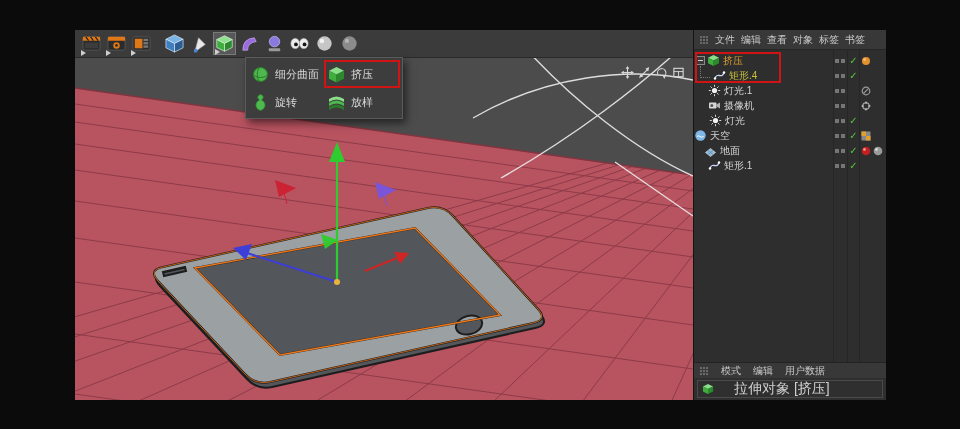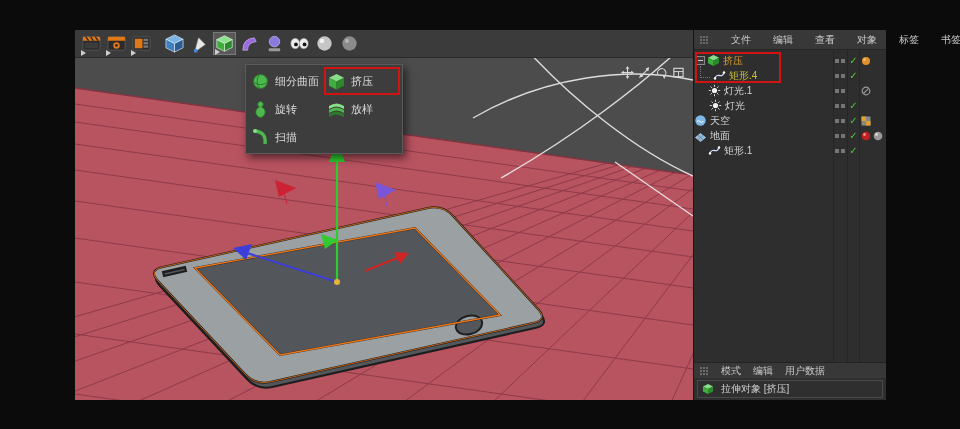--- a/index.html
+++ b/index.html
@@ -17,29 +17,29 @@
   .tb-sep { width:6px; height:23px; flex:0 0 auto; }
   .submarker { position:absolute; left:1px; bottom:-1px; width:0; height:0; border-top:3px solid transparent; border-bottom:3px solid transparent; border-left:5px solid #cfcfcf; }
 
   .viewport { flex:1; position:relative; background:#4c4c4c; overflow:hidden; }
   svg.scene { position:absolute; left:0; top:0; width:618px; height:342px; }
   .vp-controls { position:absolute; top:8px; right:8px; display:flex; gap:4px; }
   .vpc { width:13px; height:13px; display:inline-block; cursor:pointer; }
   .vpc svg { width:100%; height:100%; display:block; }
 
   
-  .gen-menu { position:absolute; left:170px; top:34px; width:158px; background:#3d3d3d; border:1px solid #5b5b5b; box-shadow:3px 4px 8px rgba(0,0,0,.55); display:grid; grid-template-columns:1fr 1fr; padding:2px; z-index:10; }
+  .gen-menu { position:absolute; left:170px; top:27px; width:158px; background:#3d3d3d; border:1px solid #5b5b5b; box-shadow:3px 4px 8px rgba(0,0,0,.55); display:grid; grid-template-columns:1fr 1fr; padding:2px; z-index:10; }
   .menu-item { display:flex; align-items:center; gap:5px; height:28px; padding:0 3px; color:#d9d9d9; font-size:11px; cursor:pointer; }
   .menu-item .mi-icon { width:19px; height:19px; flex:0 0 auto; }
   .menu-item .mi-icon svg { width:100%; height:100%; display:block; }
   .menu-item.hl { outline:2px solid #d01414; outline-offset:-2px; }
 
   
   .right-col { width:193px; display:flex; flex-direction:column; background:#2e2e2e; border-left:1px solid #141414; }
-  .om-menu { height:20px; background:#383838; display:flex; align-items:center; gap:22px; padding:0 5px; font-size:10px; color:#c9c9c9; border-bottom:1px solid #262626; }
+  .om-menu { height:20px; background:#383838; display:flex; align-items:center; gap:6px; padding:0 5px; font-size:10px; color:#c9c9c9; border-bottom:1px solid #262626; }
   .om-menu .m-label { cursor:pointer; white-space:nowrap; }
   .grip { width:10px; height:10px; flex:0 0 auto; }
   .grip svg { width:100%; height:100%; display:block; }
 
   .om-body { flex:1; position:relative; background:#2e2e2e; padding-top:3px; }
   .om-line { position:absolute; top:0; bottom:0; width:1px; background:#262626; z-index:1; }
   .om-row { height:15px; display:flex; align-items:center; position:relative; font-size:10px; color:#d6d6d6; z-index:2; cursor:pointer; }
   .om-row .obj-icon { width:13px; height:13px; margin-right:3px; flex:0 0 auto; }
   .om-row .obj-icon svg { width:100%; height:100%; display:block; }
   .om-row .obj-label { white-space:nowrap; }
@@ -51,21 +51,21 @@
   .col-dots { position:absolute; left:141px; display:flex; gap:2px; }
   .col-dots i { width:4px; height:4px; background:#757575; display:block; }
   .col-check { position:absolute; left:154px; width:11px; text-align:center; color:#52c838; font-size:10px; font-weight:bold; line-height:15px; }
   .col-tags { position:absolute; left:167px; display:flex; gap:2px; align-items:center; }
   .col-tags svg { width:10px; height:10px; display:block; }
   .om-redbox { position:absolute; left:1px; top:2px; width:86px; height:31px; border:2px solid #d01414; z-index:5; pointer-events:none; }
 
   .mode-bar { height:16px; background:#383838; display:flex; align-items:center; gap:12px; padding:0 5px; font-size:10px; color:#c9c9c9; border-top:1px solid #232323; }
   .mode-bar .m-label { cursor:pointer; white-space:nowrap; }
   .status-bar { height:22px; background:#2f2f2f; padding:2px 3px; }
-  .status-inner { height:100%; border:1px solid #4a4a4a; display:flex; align-items:center; gap:7px; padding:0 4px; font-size:10px; color:#cfcfcf; }
+  .status-inner { height:100%; border:1px solid #4a4a4a; display:flex; align-items:center; gap:20px; padding:0 4px; font-size:14px; color:#cfcfcf; }
   .status-inner .obj-icon { width:12px; height:12px; }
   .status-inner .obj-icon svg { width:100%; height:100%; display:block; }
 </style>
 </head>
 <body>
 
 <div class="app">
 
   <div class="left-col">
 
@@ -289,29 +289,20 @@
       <div class="menu-item">
         <span class="mi-icon">
           <svg viewBox="0 0 19 19">
               <path d="M2 6 Q9.5 1 17 6 L17 9 Q9.5 4 2 9 Z" fill="#8ade8a"></path>
               <path d="M2 10 Q9.5 5 17 10 L17 13 Q9.5 8 2 13 Z" fill="#4db84d"></path>
               <path d="M2 14 Q9.5 9 17 14 L17 17 Q9.5 12 2 17 Z" fill="#2d7a2d"></path>
             </svg>
         </span>
         <span>放样</span>
       </div>
-      <div class="menu-item">
-        <span class="mi-icon">
-          <svg viewBox="0 0 19 19">
-              <path d="M 4,3 C 12,4 15,8 14,16" fill="none" stroke="#4db84d" stroke-width="3.4"></path>
-              <circle cx="4" cy="3" r="2" fill="#8ade8a"></circle>
-            </svg>
-        </span>
-        <span>扫描</span>
-      </div>
     </div>
   </div>
 
   <div class="right-col">
     <div class="om-menu">
       <span class="grip">
         <svg viewBox="0 0 10 10">
             <g fill="#7d7d7d">
               <circle cx="2" cy="2" r="1"></circle>
               <circle cx="5" cy="2" r="1"></circle>
@@ -401,20 +392,43 @@
             <i></i>
           </span>
         <span class="col-tags">
           <svg viewBox="0 0 10 10">
               <circle cx="5" cy="5" r="3.8" fill="none" stroke="#9a9a9a" stroke-width="1.2"></circle>
               <line x1="2.4" y1="7.6" x2="7.6" y2="2.4" stroke="#9a9a9a" stroke-width="1.2"></line>
             </svg>
         </span>
       </div>
 
+      <div class="om-row" style="padding-left:14px">
+        <span class="obj-icon">
+          <svg viewBox="0 0 13 13">
+              <rect x="1" y="3.5" width="7.5" height="6" rx="1" fill="#d8d8d8"></rect>
+              <polygon points="8.5,5.5 12,3.5 12,9.5 8.5,7.5" fill="#b4b4b4"></polygon>
+              <circle cx="3.8" cy="6.5" r="1.5" fill="#555"></circle>
+            </svg>
+        </span>
+        <span class="obj-label">摄像机</span>
+        <span class="col-dots">
+            <i></i>
+            <i></i>
+          </span>
+        <span class="col-tags">
+          <svg viewBox="0 0 10 10">
+              <circle cx="5" cy="5" r="3.4" fill="none" stroke="#c8c8c8" stroke-width="1"></circle>
+              <line x1="5" y1="0.5" x2="5" y2="3" stroke="#c8c8c8" stroke-width="1"></line>
+              <line x1="5" y1="7" x2="5" y2="9.5" stroke="#c8c8c8" stroke-width="1"></line>
+              <line x1="0.5" y1="5" x2="3" y2="5" stroke="#c8c8c8" stroke-width="1"></line>
+              <line x1="7" y1="5" x2="9.5" y2="5" stroke="#c8c8c8" stroke-width="1"></line>
+            </svg>
+        </span>
+      </div>
 
       <div class="om-row" style="padding-left:15px">
         <span class="obj-icon">
           <svg viewBox="0 0 13 13">
               <circle cx="6.5" cy="6.5" r="2.6" fill="#f2f2f2"></circle>
               <g stroke="#d8d8d8" stroke-width="1">
                 <line x1="6.5" y1="0.8" x2="6.5" y2="2.8"></line>
                 <line x1="6.5" y1="10.2" x2="6.5" y2="12.2"></line>
                 <line x1="0.8" y1="6.5" x2="2.8" y2="6.5"></line>
                 <line x1="10.2" y1="6.5" x2="12.2" y2="6.5"></line>
@@ -448,21 +462,21 @@
         <span class="col-check">✓</span>
         <span class="col-tags">
           <svg viewBox="0 0 10 10">
               <rect x="0.5" y="0.5" width="9" height="9" fill="#888"></rect>
               <rect x="0.5" y="0.5" width="4.5" height="4.5" fill="#e0a02d"></rect>
               <rect x="5" y="5" width="4.5" height="4.5" fill="#e0a02d"></rect>
             </svg>
         </span>
       </div>
 
-      <div class="om-row" style="padding-left:0">
+      <div class="om-row" style="padding-left:10px">
         <span class="obj-icon">
           <svg viewBox="0 0 13 13">
               <polygon points="1.5,8.5 6.5,4.5 11.5,8.5 6.5,12.5" fill="#8fb8d8" stroke="#dfeefb" stroke-width="0.6"></polygon>
               <line x1="4" y1="6.5" x2="9" y2="10.5" stroke="#5f88a8" stroke-width="0.7"></line>
               <line x1="9" y1="6.5" x2="4" y2="10.5" stroke="#5f88a8" stroke-width="0.7"></line>
             </svg>
         </span>
         <span class="obj-label">地面</span>
         <span class="col-dots">
             <i></i>

